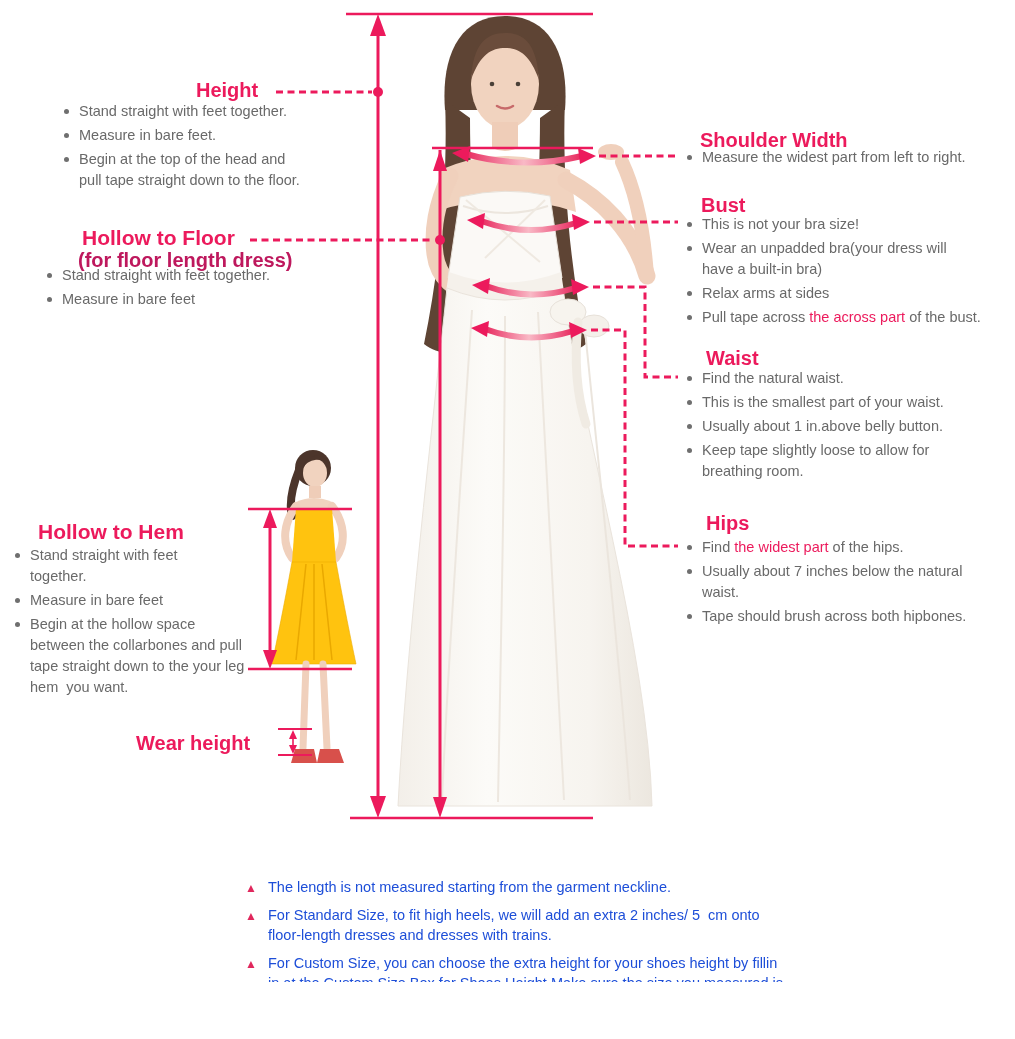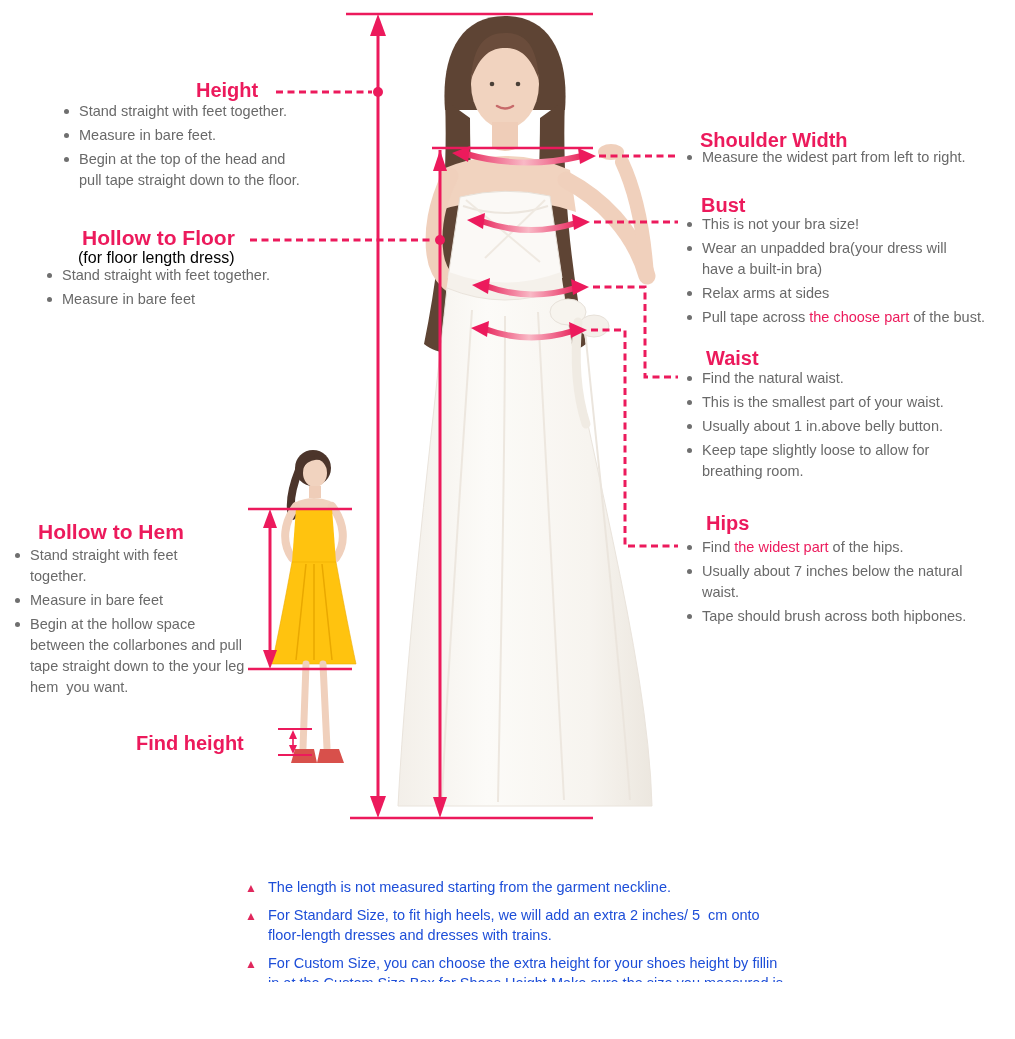--- a/index.html
+++ b/index.html
@@ -4,21 +4,21 @@
 <style>
   html,body { margin:0; padding:0; background:#ffffff; }
   .page {
     position:relative; width:1015px; height:982px; background:#ffffff;
     font-family:"Liberation Sans","DejaVu Sans",sans-serif; overflow:hidden;
   }
   svg.overlay { position:absolute; left:0; top:0; z-index:1; }
   .txt { position:absolute; z-index:2; }
   .title { color:#EC1A5C; font-weight:bold; font-size:20px; white-space:nowrap; }
   .title.big { font-size:21px; }
-  .subtitle { color:#000000; font-weight:normal; font-size:16px; white-space:nowrap; }
+  .subtitle { color:#be185d; font-weight:bold; font-size:20px; white-space:nowrap; }
   ul.blist { list-style:none; margin:0; padding:0; color:#696969; font-size:14.5px; line-height:21px; }
   ul.blist li { position:relative; padding-left:21px; margin-bottom:3px; white-space:pre-wrap; }
   ul.blist li::before {
     content:''; position:absolute; left:6px; top:8px;
     width:5px; height:5px; border-radius:50%; background:#6f6f6f;
   }
   ul.blist.tight li { padding-left:18px; }
   ul.blist.tight li::before { left:3px; }
   span.accent { color:#EC1A5C; }
   ul.notes { list-style:none; margin:0; padding:0; color:#1d4ed8; font-size:14.5px; line-height:20px; }
@@ -179,34 +179,34 @@
   <ul class="txt blist tight" style="left:12px; top:545px; width:262px;">
       <li><span>Stand straight with feet
 together.</span></li>
       <li><span>Measure in bare feet</span></li>
       <li><span>Begin at the hollow space
 between the collarbones and pull
 tape straight down to the your leg
 hem  you want.</span></li>
     </ul>
 
-  <div class="txt title" style="left:136px; top:732px;">Find height</div>
+  <div class="txt title" style="left:136px; top:732px;">Wear height</div>
 
   <div class="txt title" style="left:700px; top:129px;">Shoulder Width</div>
   <ul class="txt blist" style="left:681px; top:147px; width:334px;">
       <li><span>Measure the widest part from left to right.</span></li>
     </ul>
 
   <div class="txt title" style="left:701px; top:194px;">Bust</div>
   <ul class="txt blist" style="left:681px; top:214px; width:334px;">
       <li><span>This is not your bra size!</span></li>
       <li><span>Wear an unpadded bra(your dress will
 have a built-in bra)</span></li>
       <li><span>Relax arms at sides</span></li>
-      <li><span>Pull tape across </span><span class="accent">the choose part</span><span> of the bust.</span></li>
+      <li><span>Pull tape across </span><span class="accent">the across part</span><span> of the bust.</span></li>
     </ul>
 
   <div class="txt title" style="left:706px; top:347px;">Waist</div>
   <ul class="txt blist" style="left:681px; top:368px; width:334px;">
       <li><span>Find the natural waist.</span></li>
       <li><span>This is the smallest part of your waist.</span></li>
       <li><span>Usually about 1 in.above belly button.</span></li>
       <li><span>Keep tape slightly loose to allow for
 breathing room.</span></li>
     </ul>

